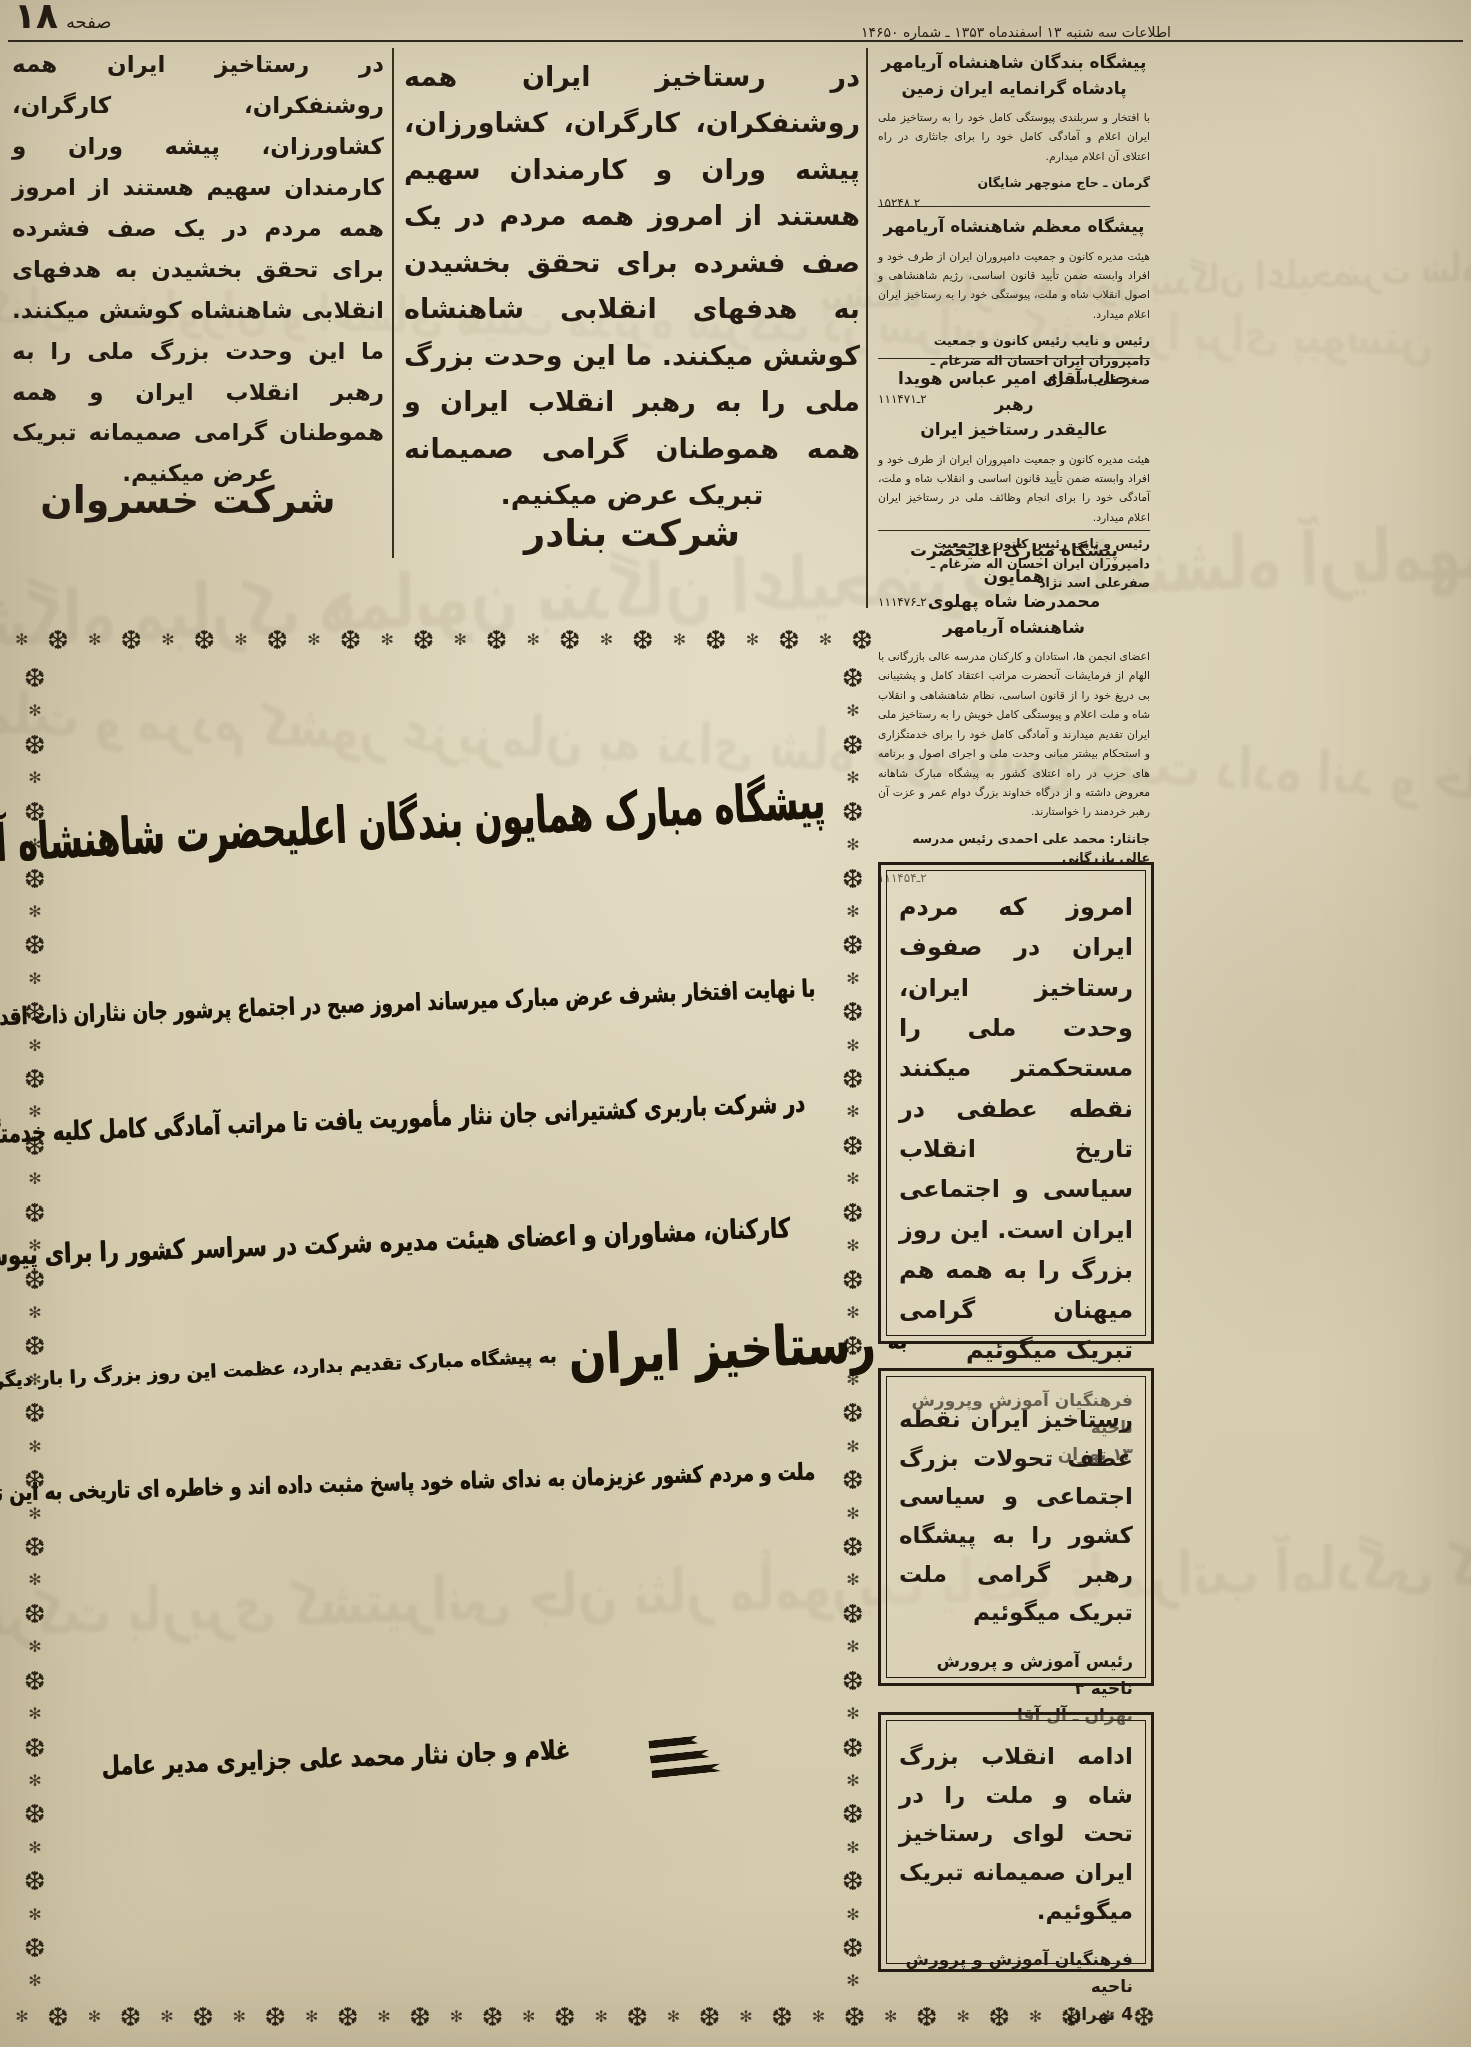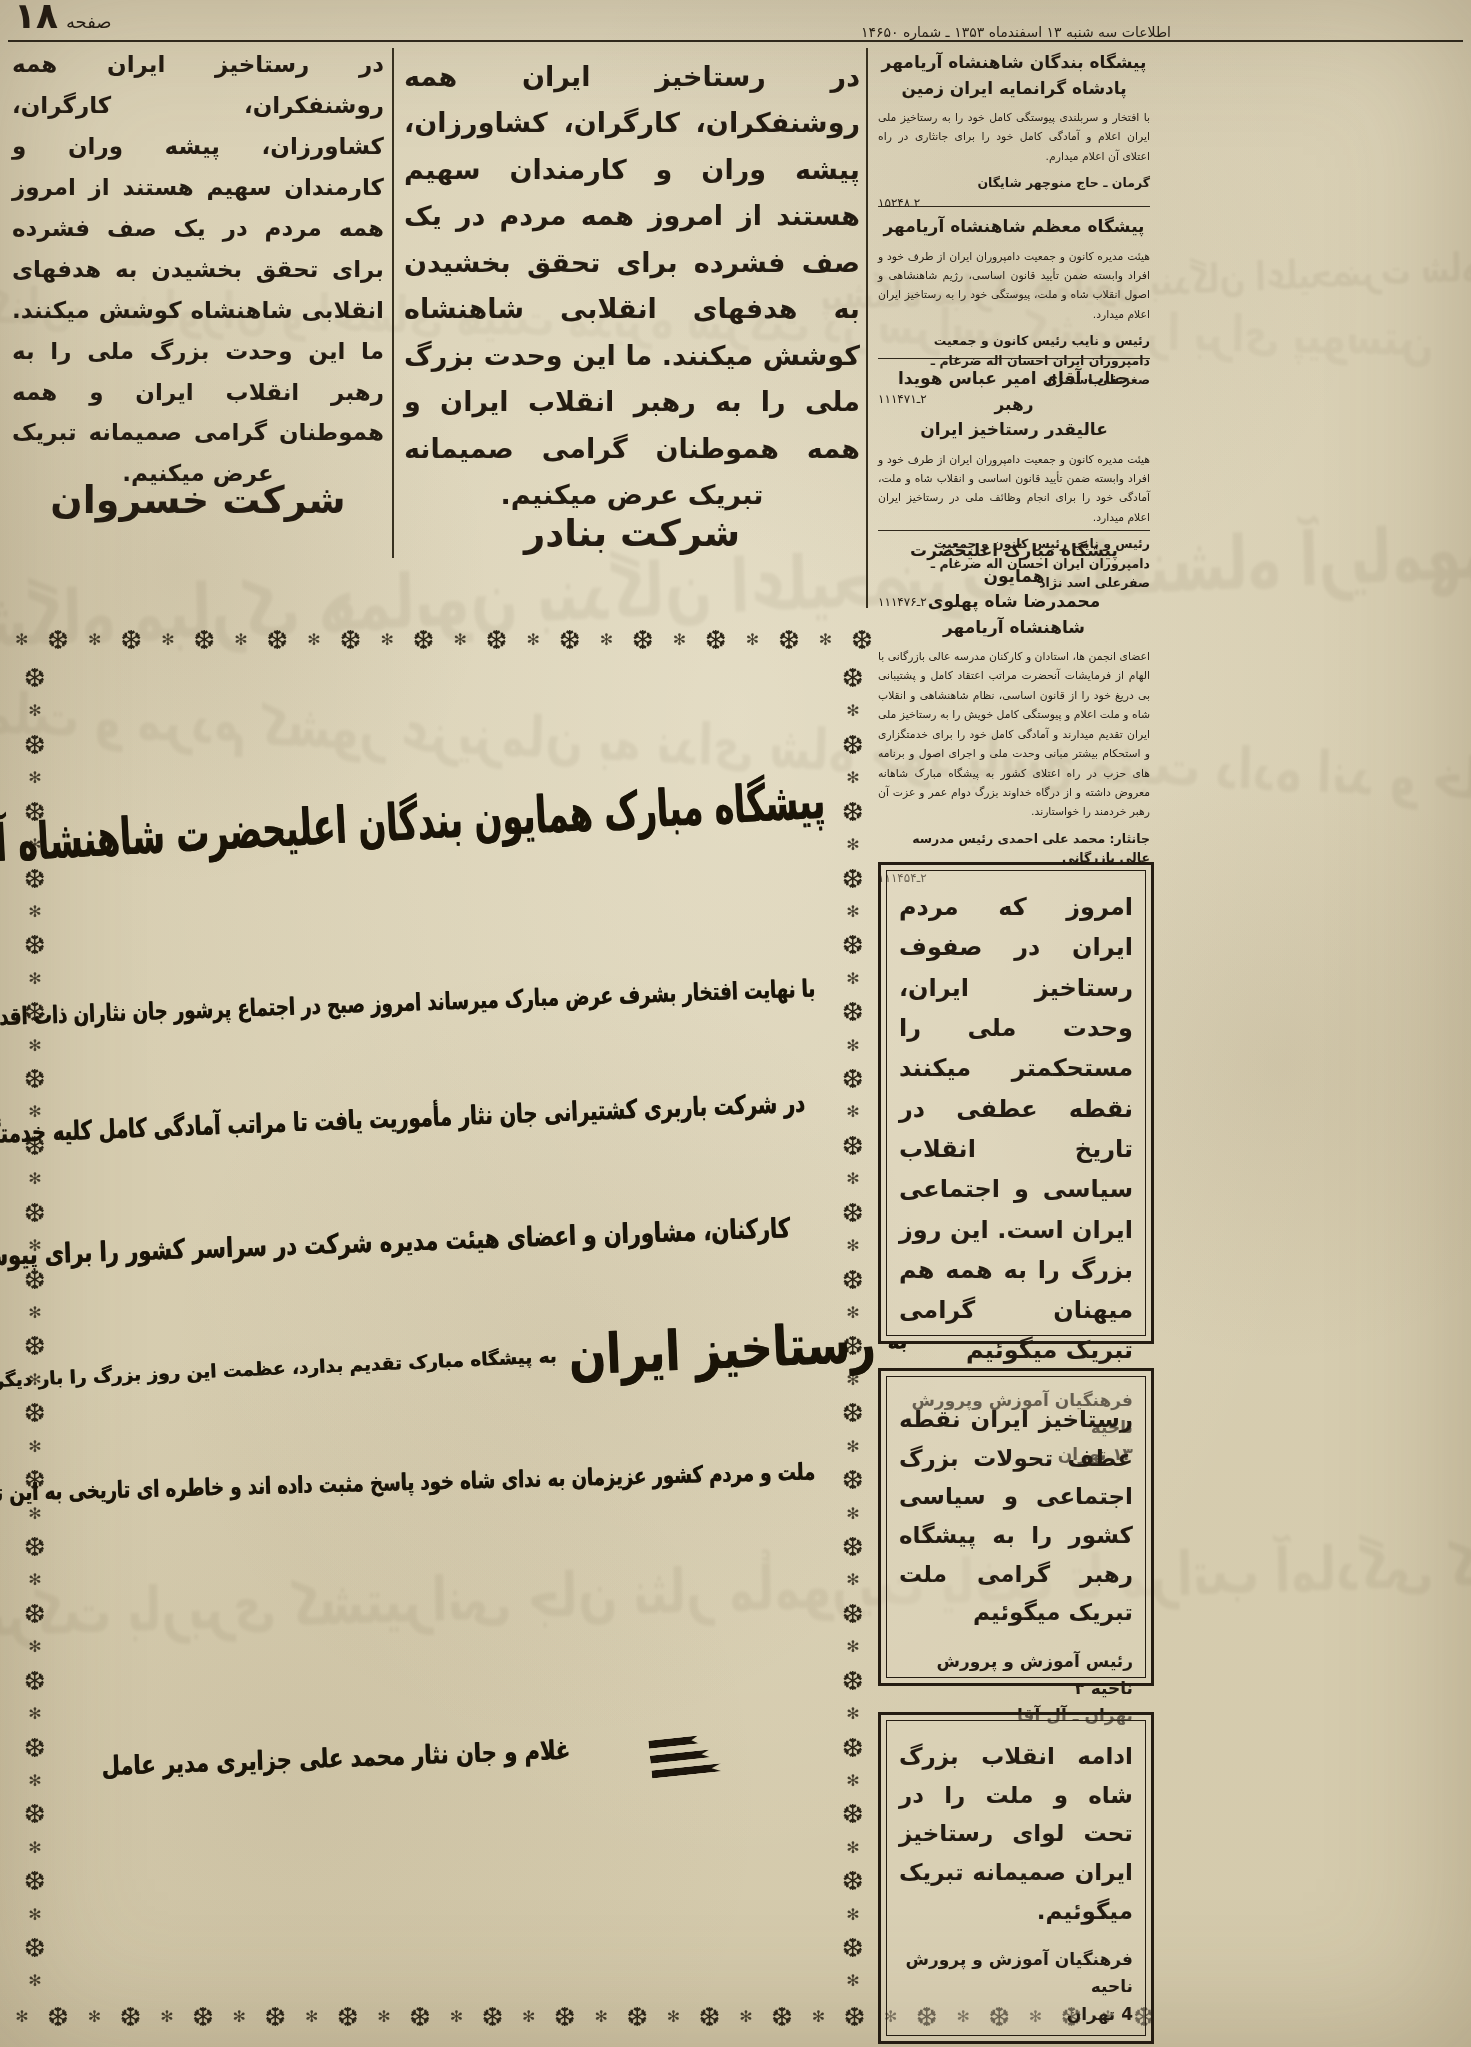--- a/index.html
+++ b/index.html
@@ -80,21 +80,21 @@
   </div>
   <div class="hr" style="left:8px;top:40px;width:1455px;"></div>
 
   <div class="vr" style="left:866px;top:48px;height:560px;"></div>
   <div class="vr" style="left:392px;top:48px;height:510px;"></div>
 
   <div class="bigad-body" style="left:404px;top:54px;width:456px;font-size:27px;line-height:1.72;">در رستاخیز ایران همه روشنفکران، کارگران، کشاورزان، پیشه وران و کارمندان سهیم هستند از امروز همه مردم در یک صف فشرده برای تحقق بخشیدن به هدفهای انقلابی شاهنشاه کوشش میکنند. ما این وحدت بزرگ ملی را به رهبر انقلاب ایران و همه هموطنان گرامی صمیمانه تبریک عرض میکنیم.</div>
   <div class="bigad-sig" style="left:404px;top:512px;width:456px;font-size:37px;">شرکت بنادر</div>
 
   <div class="bigad-body" style="left:12px;top:44px;width:372px;font-size:23px;line-height:1.78;">در رستاخیز ایران همه روشنفکران، کارگران، کشاورزان، پیشه وران و کارمندان سهیم هستند از امروز همه مردم در یک صف فشرده برای تحقق بخشیدن به هدفهای انقلابی شاهنشاه کوشش میکنند. ما این وحدت بزرگ ملی را به رهبر انقلاب ایران و همه هموطنان گرامی صمیمانه تبریک عرض میکنیم.</div>
-  <div class="bigad-sig" style="left:12px;top:478px;width:372px;font-size:38px;">شرکت خسروان</div>
+  <div class="bigad-sig" style="left:2px;top:478px;width:372px;font-size:38px;">شرکت خسروان</div>
 
   <div class="adcol" style="left:878px;top:50px;width:272px;">
     <div class="adcol-title">پیشگاه بندگان شاهنشاه آریامهر
 پادشاه گرانمایه ایران زمین</div>
     <div class="adcol-body">با افتخار و سربلندی پیوستگی کامل خود را به رستاخیز ملی ایران اعلام و آمادگی کامل خود را برای جانثاری در راه اعتلای آن اعلام میدارم.</div>
     <div class="adcol-sig">گرمان ـ حاج منوچهر شایگان</div>
     <div class="adcol-phone">۲ـ۱۵۲۴۸</div>
   </div>
   <div class="hr" style="left:878px;top:206px;width:272px;height:1px;"></div>
 
@@ -292,18 +292,18 @@
     <div class="box-sig">فرهنگیان آموزش وپرورش ناحیه
 ۱۳ تهران</div>
   </div>
 
   <div class="box" style="left:878px;top:1368px;width:276px;height:318px;">
     <div class="box-body" style="font-size:23px;margin-top:7px;">رستاخیز ایران نقطه عطف تحولات بزرگ اجتماعی و سیاسی کشور را به پیشگاه رهبر گرامی ملت تبریک میگوئیم</div>
     <div class="box-sig">رئیس آموزش و پرورش ناحیه ۳
 تهران ـ آل آقا</div>
   </div>
 
-  <div class="box" style="left:878px;top:1712px;width:276px;height:332px;">
+  <div class="box" style="left:878px;top:1712px;width:276px;height:260px;">
     <div class="box-body" style="font-size:23px;">ادامه انقلاب بزرگ شاه و ملت را در تحت لوای رستاخیز ایران صمیمانه تبریک میگوئیم.</div>
     <div class="box-sig">فرهنگیان آموزش و پرورش ناحیه
 4 تهران</div>
   </div>
 </div>
 
 </body></html>

